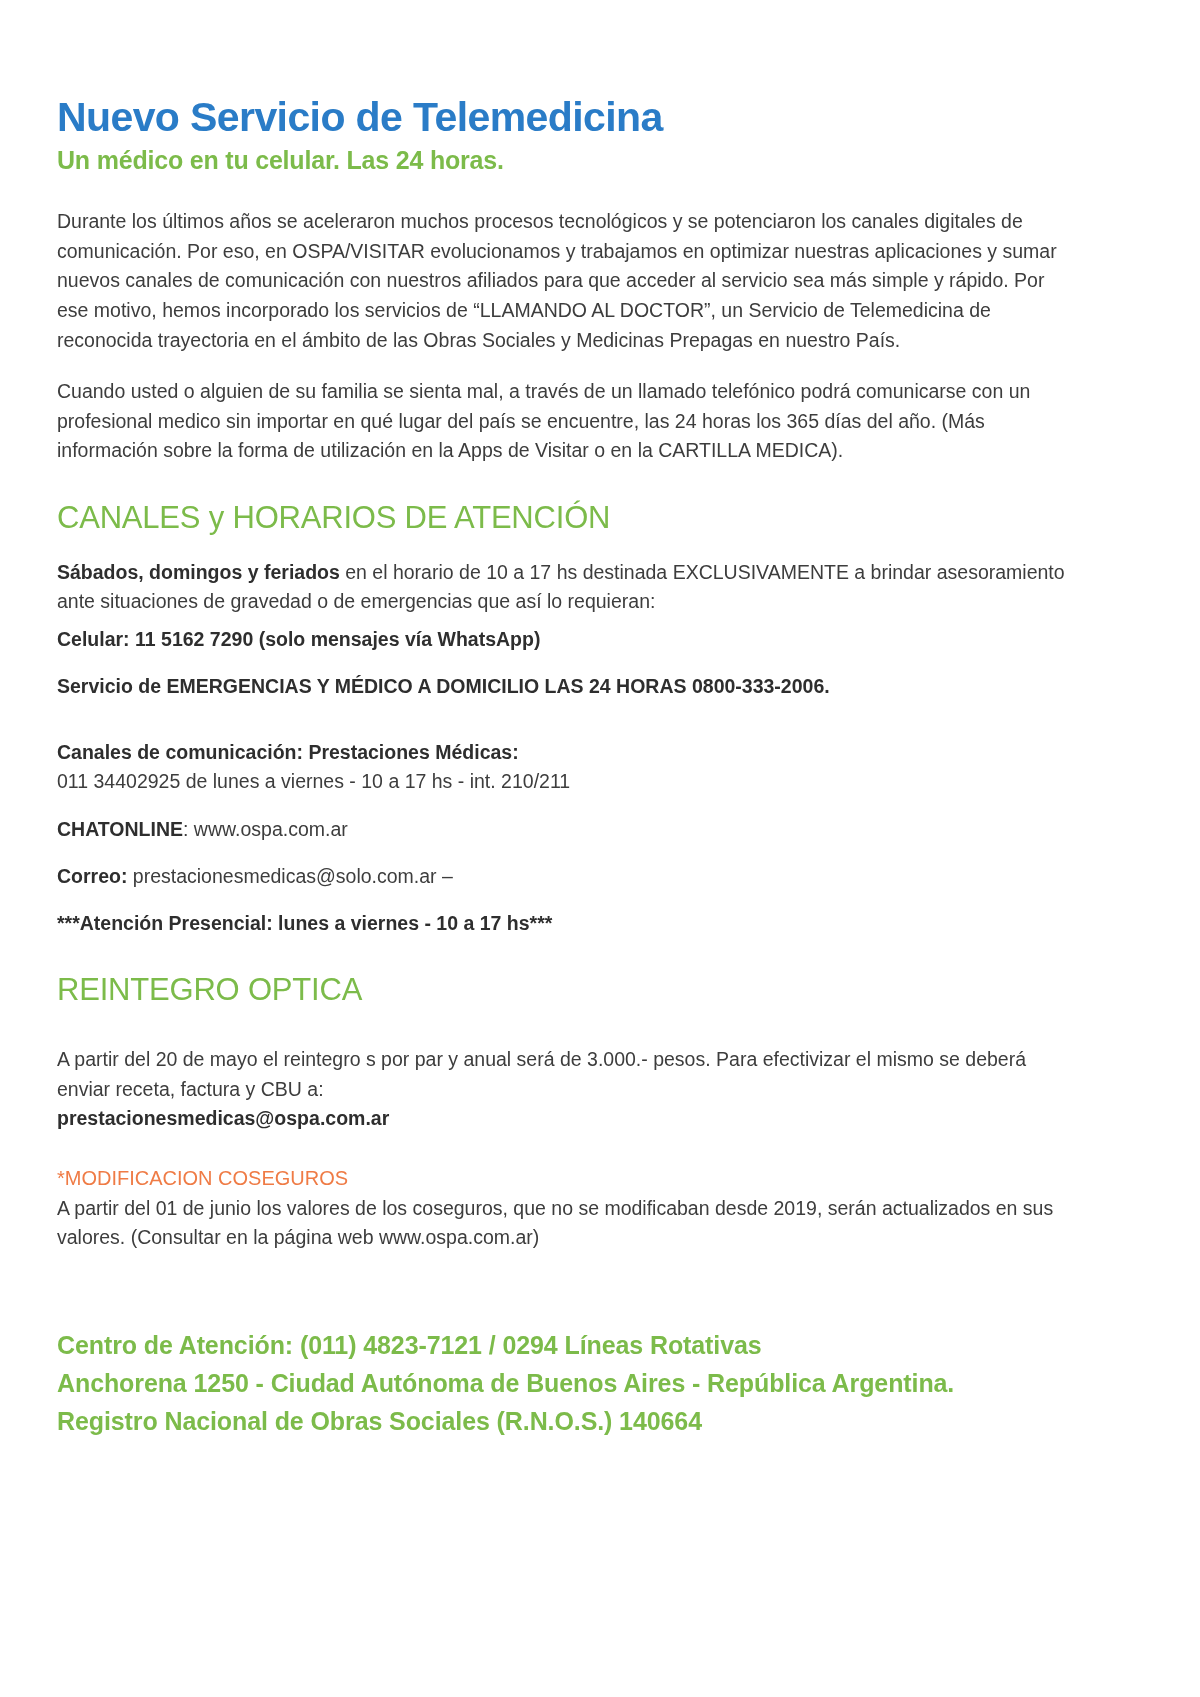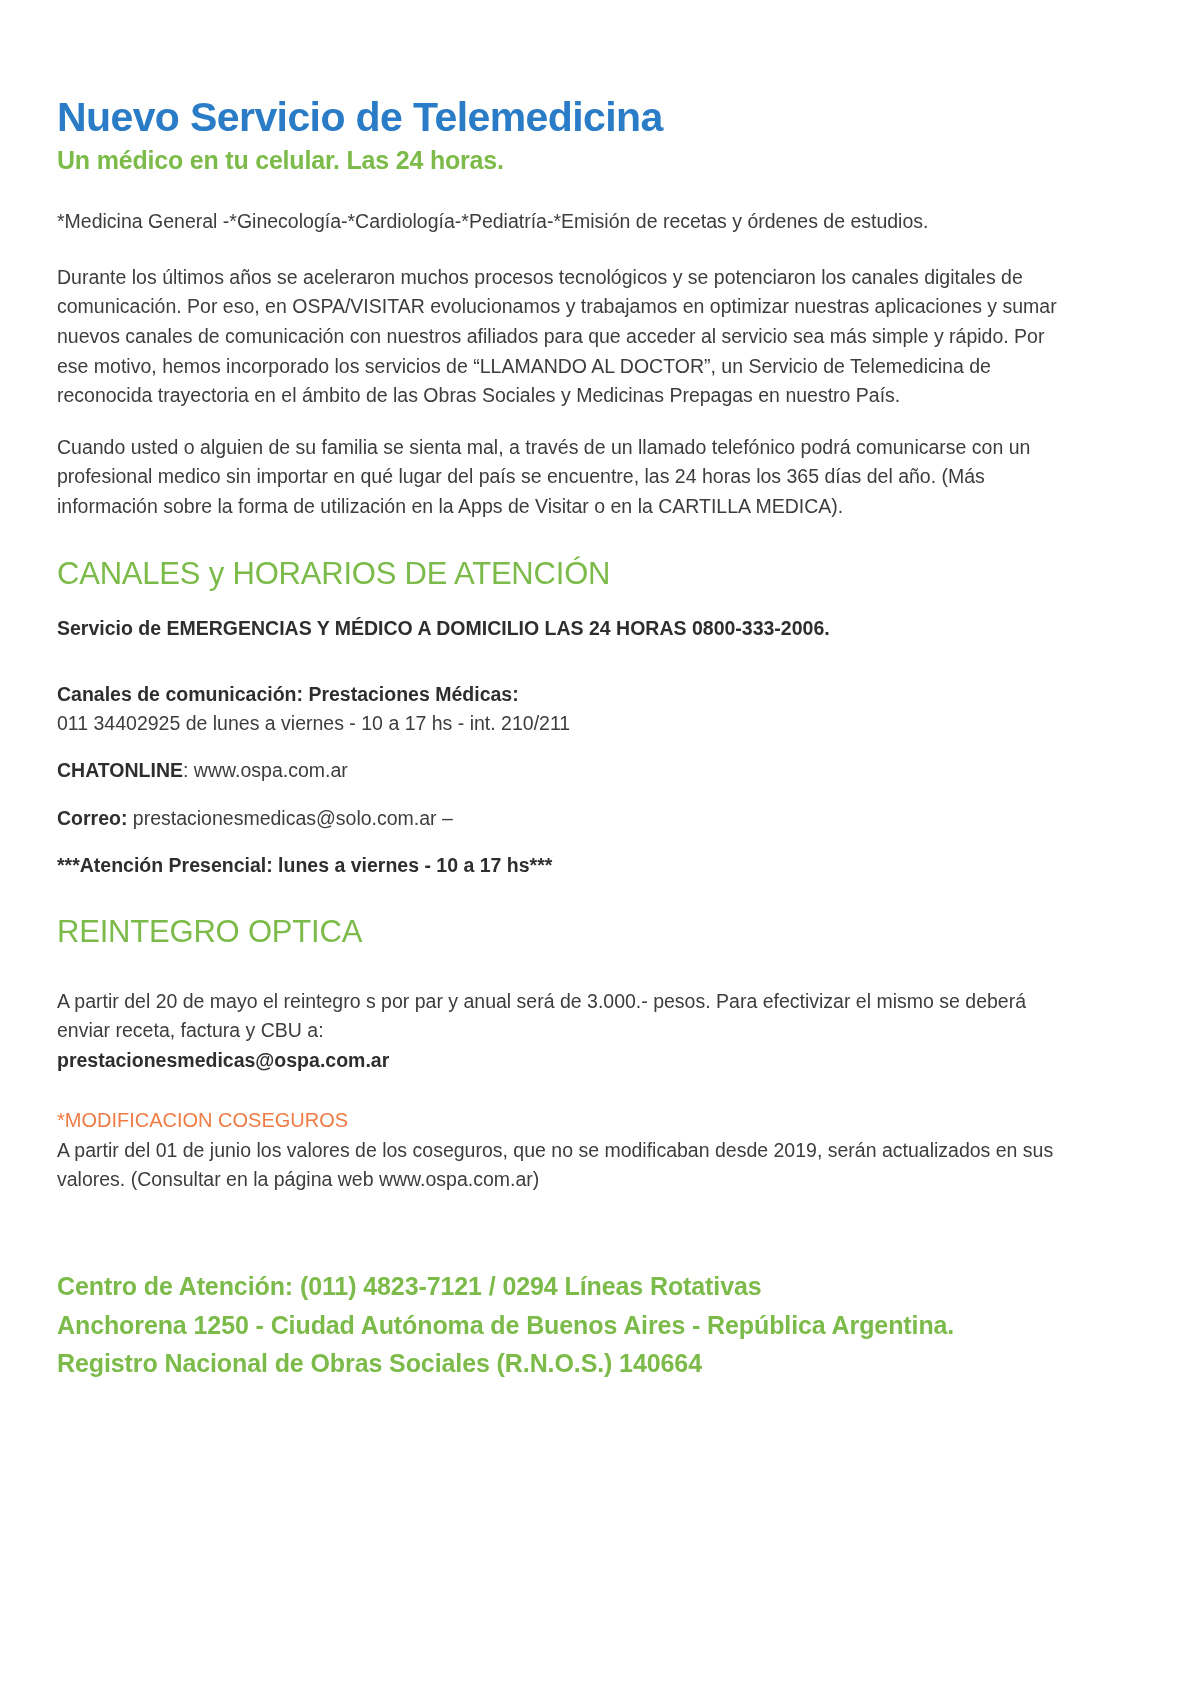--- a/index.html
+++ b/index.html
@@ -94,27 +94,32 @@
   }
 </style>
 </head>
 <body>
 
 <div class="page">
 
   <h1 class="title">Nuevo Servicio de Telemedicina</h1>
   <h2 class="subtitle">Un médico en tu celular. Las 24 horas.</h2>
 
-  <p class="body-text specialties">*Medicina General -*Ginecología-*Cardiología-*Pediatría-*Emisión de recetas y órdenes de estudios.</p>
 
   <p class="body-text">Durante los últimos años se aceleraron muchos procesos tecnológicos y se potenciaron los canales digitales de comunicación. Por eso, en OSPA/VISITAR evolucionamos y trabajamos en optimizar nuestras aplicaciones y sumar nuevos canales de comunicación con nuestros afiliados para que acceder al servicio sea más simple y rápido. Por ese motivo, hemos incorporado los servicios de “LLAMANDO AL DOCTOR”, un Servicio de Telemedicina de reconocida trayectoria en el ámbito de las Obras Sociales y Medicinas Prepagas en nuestro País.</p>
   <p class="body-text">Cuando usted o alguien de su familia se sienta mal, a través de un llamado telefónico podrá comunicarse con un profesional medico sin importar en qué lugar del país se encuentre, las 24 horas los 365 días del año. (Más información sobre la forma de utilización en la Apps de Visitar o en la CARTILLA MEDICA).</p>
 
   <h3 class="section-heading">CANALES y HORARIOS DE ATENCIÓN</h3>
 
+  <p class="line small-gap">
+    <b>Sábados, domingos y feriados</b><span> en el horario de 10 a 17 hs destinada EXCLUSIVAMENTE a brindar asesoramiento ante situaciones de gravedad o de emergencias que así lo requieran:</span>
+  </p>
+  <p class="line">
+    <b>Celular: 11 5162 7290 (solo mensajes vía WhatsApp)</b>
+  </p>
 
   <p class="line">
     <b>Servicio de EMERGENCIAS Y MÉDICO A DOMICILIO LAS 24 HORAS 0800-333-2006.</b>
   </p>
 
   <p class="line no-gap">
     <b>Canales de comunicación: Prestaciones Médicas:</b>
   </p>
   <p class="line">011 34402925 de lunes a viernes - 10 a 17 hs - int. 210/211</p>
 

